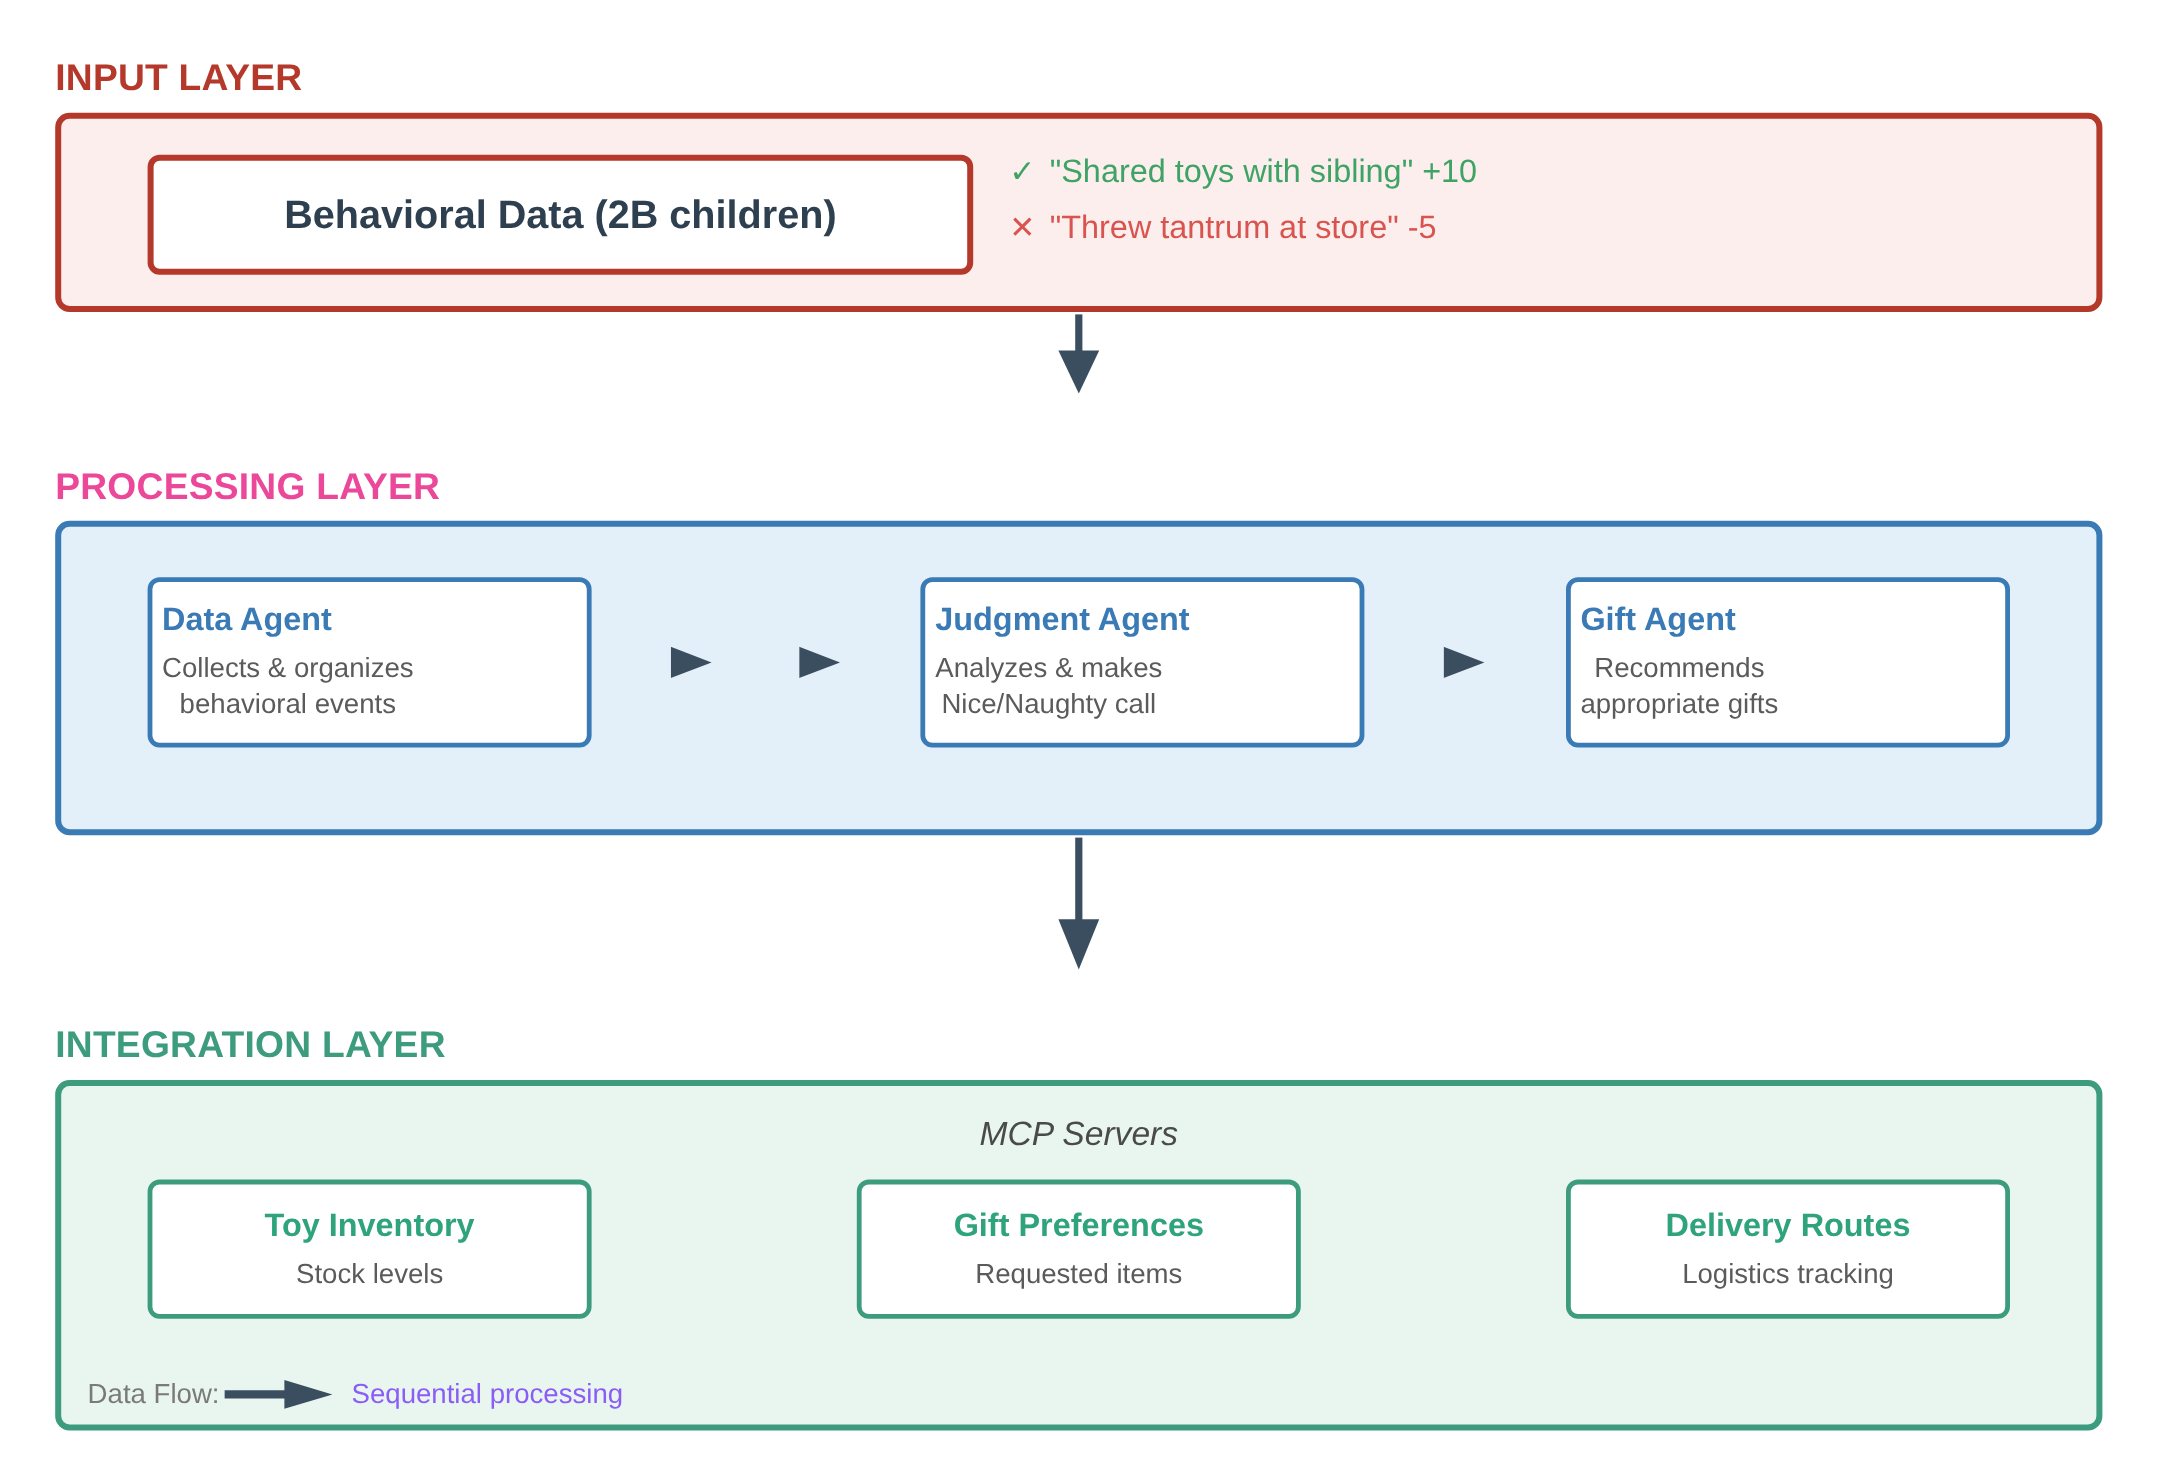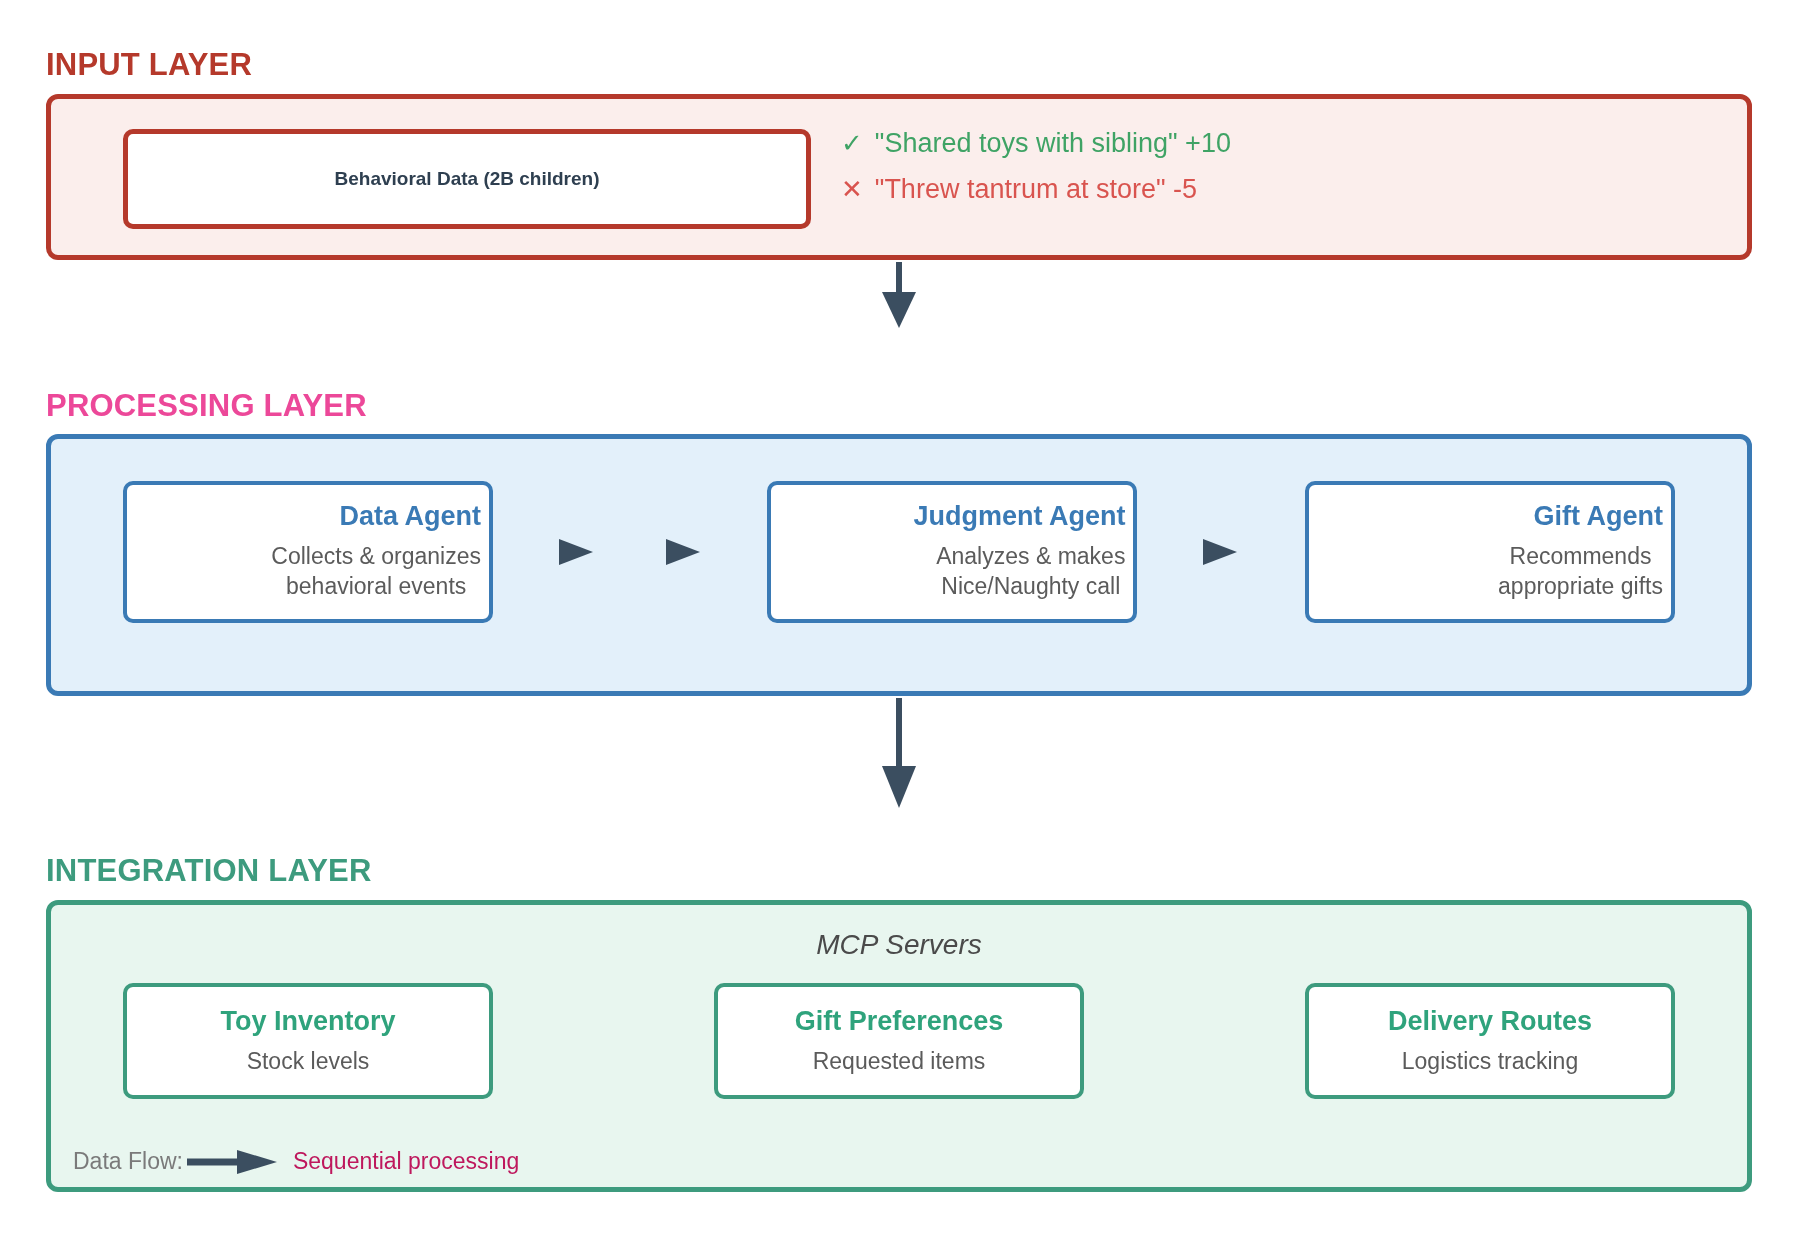--- a/index.html
+++ b/index.html
@@ -72,21 +72,21 @@
     width: 688px;
     height: 100px;
     background: #ffffff;
     border: 5px solid #b5392b;
     border-radius: 10px;
     display: flex;
     align-items: center;
     justify-content: center;
   }
   .behavioral-box .label {
-    font-size: 19px;
+    font-size: 33px;
     font-weight: 700;
     color: #2e3f50;
     white-space: nowrap;
   }
   .examples {
     position: absolute;
     left: 790px;
     top: 28px;
     display: flex;
     flex-direction: column;
@@ -125,21 +125,21 @@
     justify-content: space-between;
   }
   .agent-box {
     width: 370px;
     min-height: 142px;
     background: #ffffff;
     border: 4px solid #3a7ab5;
     border-radius: 10px;
     display: flex;
     flex-direction: column;
-    align-items: flex-end;
+    align-items: flex-start;
     justify-content: center;
     padding: 10px 8px 12px;
   }
   .agent-box .title {
     font-size: 27px;
     font-weight: 700;
     color: #3a7ab5;
     margin-bottom: 10px;
     white-space: nowrap;
   }
@@ -220,21 +220,21 @@
   .legend .legend-arrow {
     width: 92px;
     height: 26px;
     display: flex;
     align-items: center;
     margin: 0 10px 0 0;
   }
   .legend .legend-arrow svg { display: block; }
   .legend .legend-caption {
     font-size: 23px;
-    color: #be185d;
+    color: #8b5cf6;
     white-space: nowrap;
   }
 </style>
 </head>
 <body>
 
 <div class="canvas">
 
   <div class="layer-title input">INPUT LAYER</div>
 

